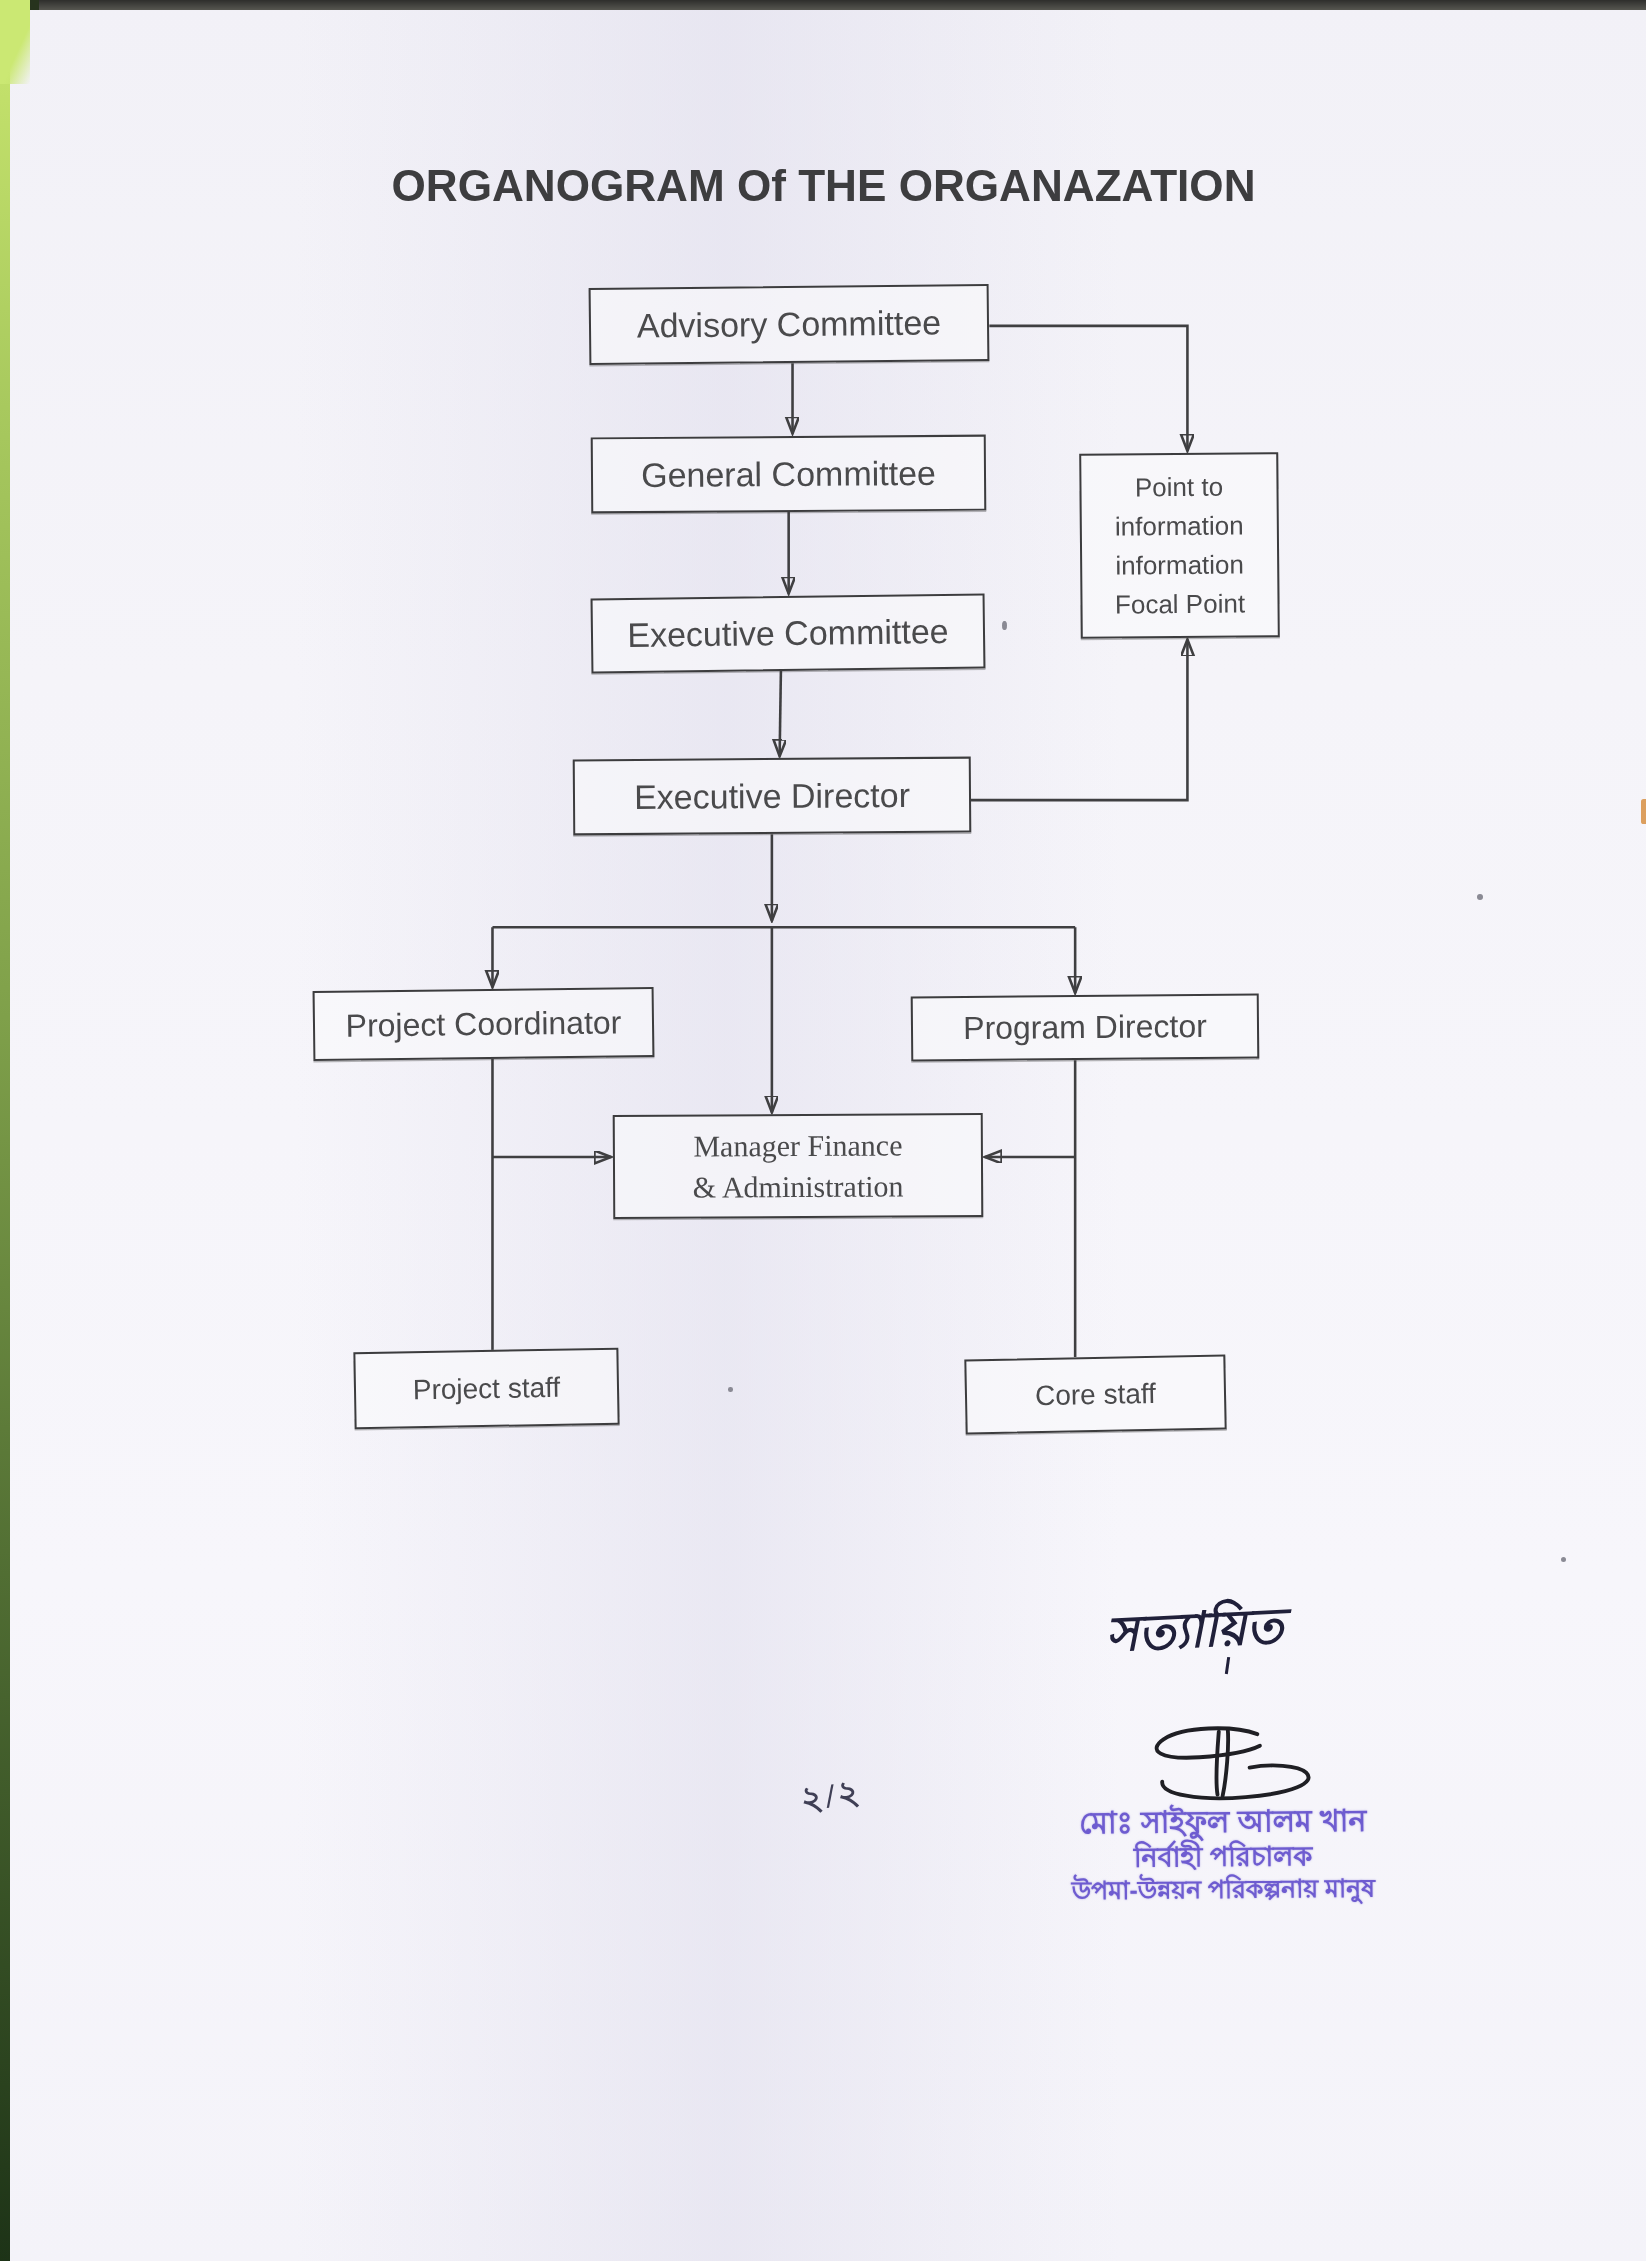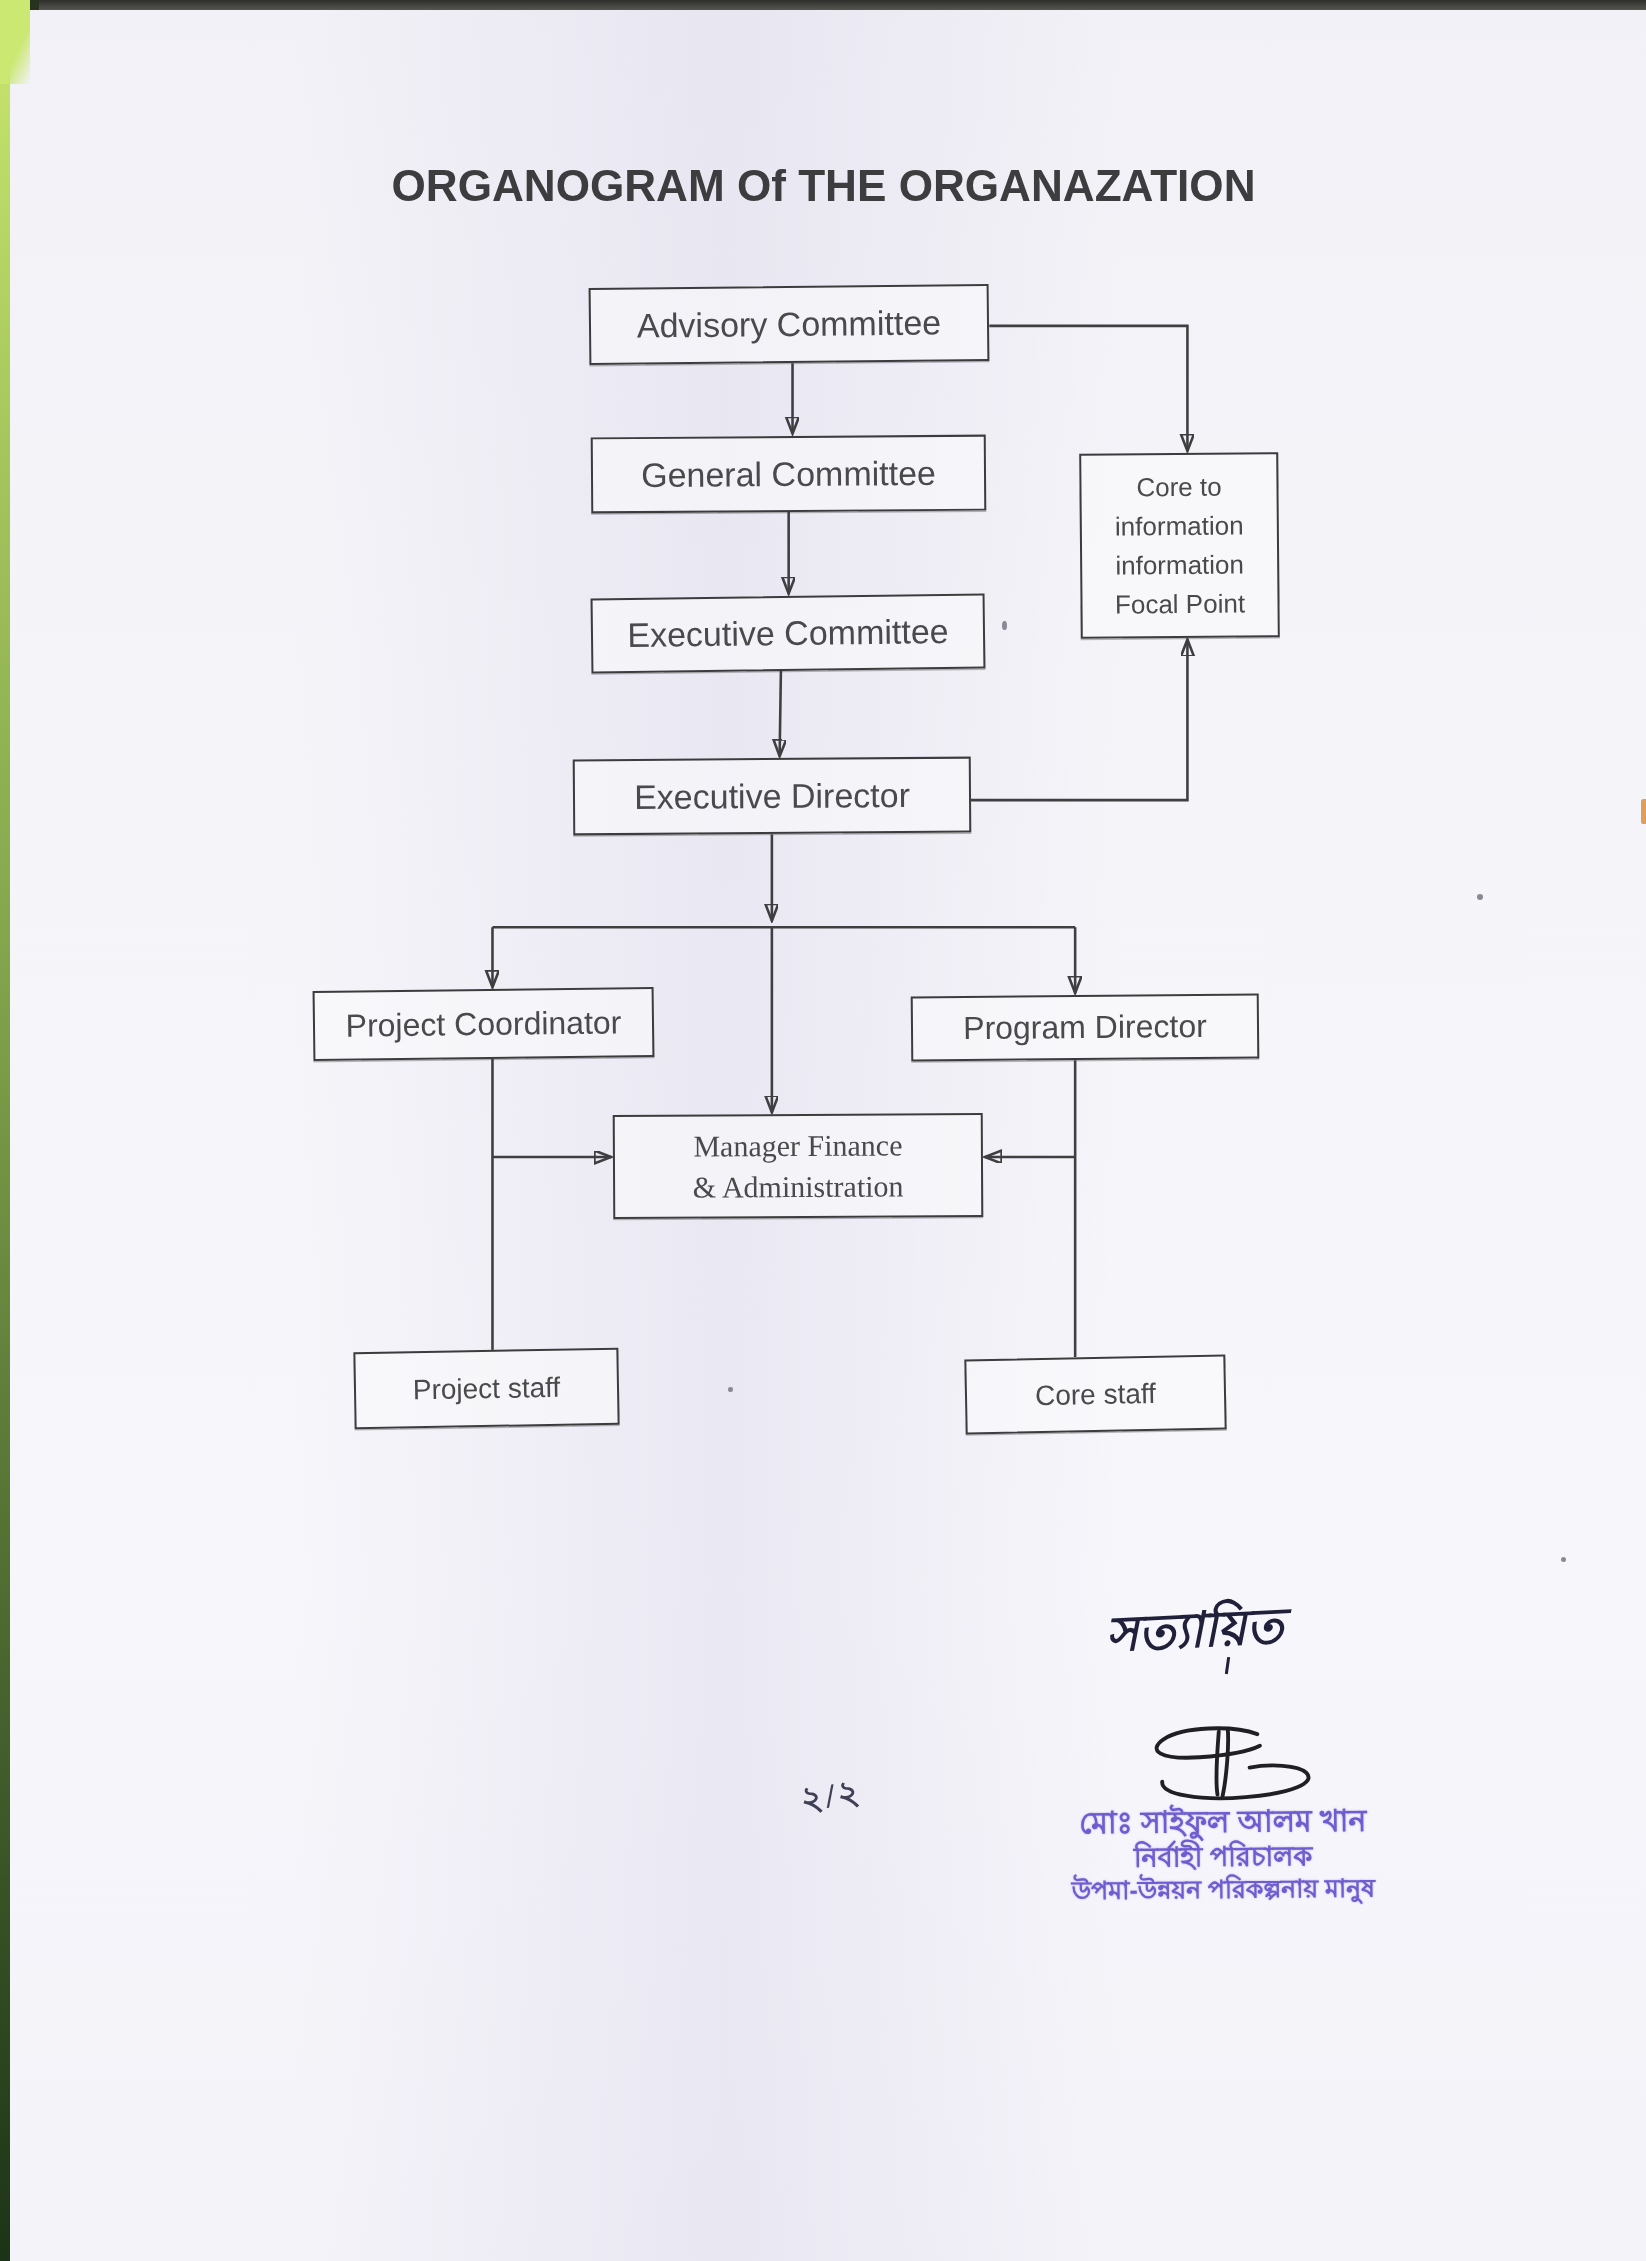--- a/index.html
+++ b/index.html
@@ -117,21 +117,21 @@
   <div class="node" id="box-advisory">
     <span class="lbl">Advisory Committee</span>
   </div>
 
   <div class="node" id="box-general">
     <span class="lbl">General Committee</span>
   </div>
 
   <div class="node" id="box-writeto">
     <span class="lbl">
-      <span>Core to</span><br>
+      <span>Point to</span><br>
       <span>information</span><br>
       <span>information</span><br>
       <span>Focal Point</span>
     </span>
   </div>
 
   <div class="node" id="box-execcom">
     <span class="lbl">Executive Committee</span>
   </div>
 

